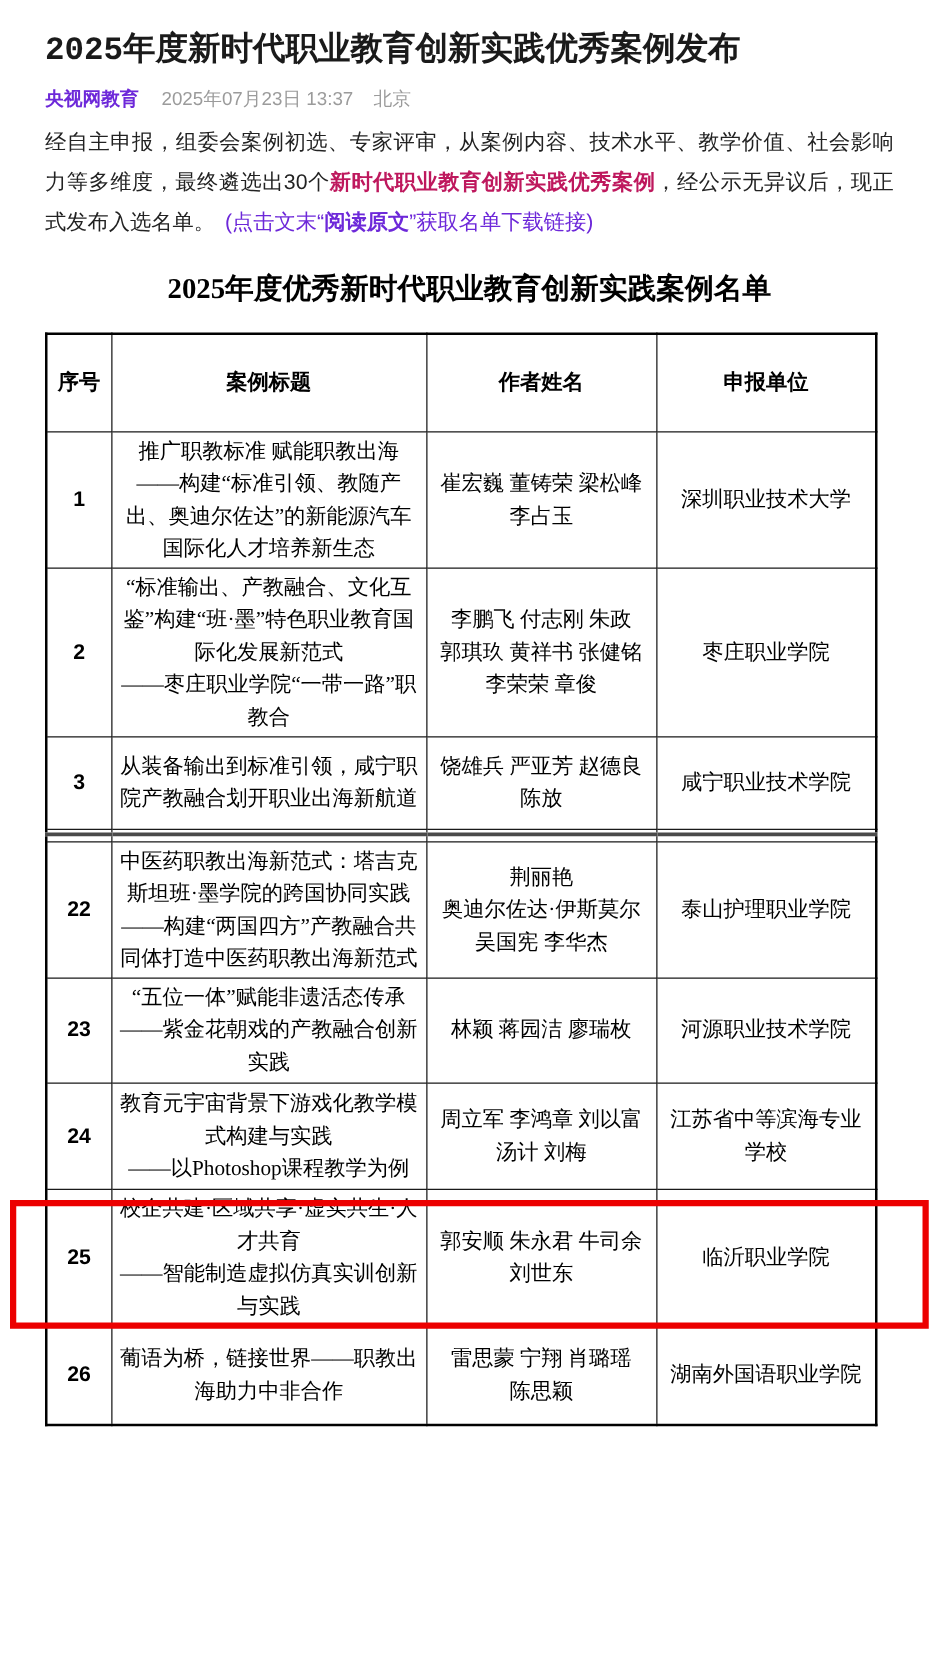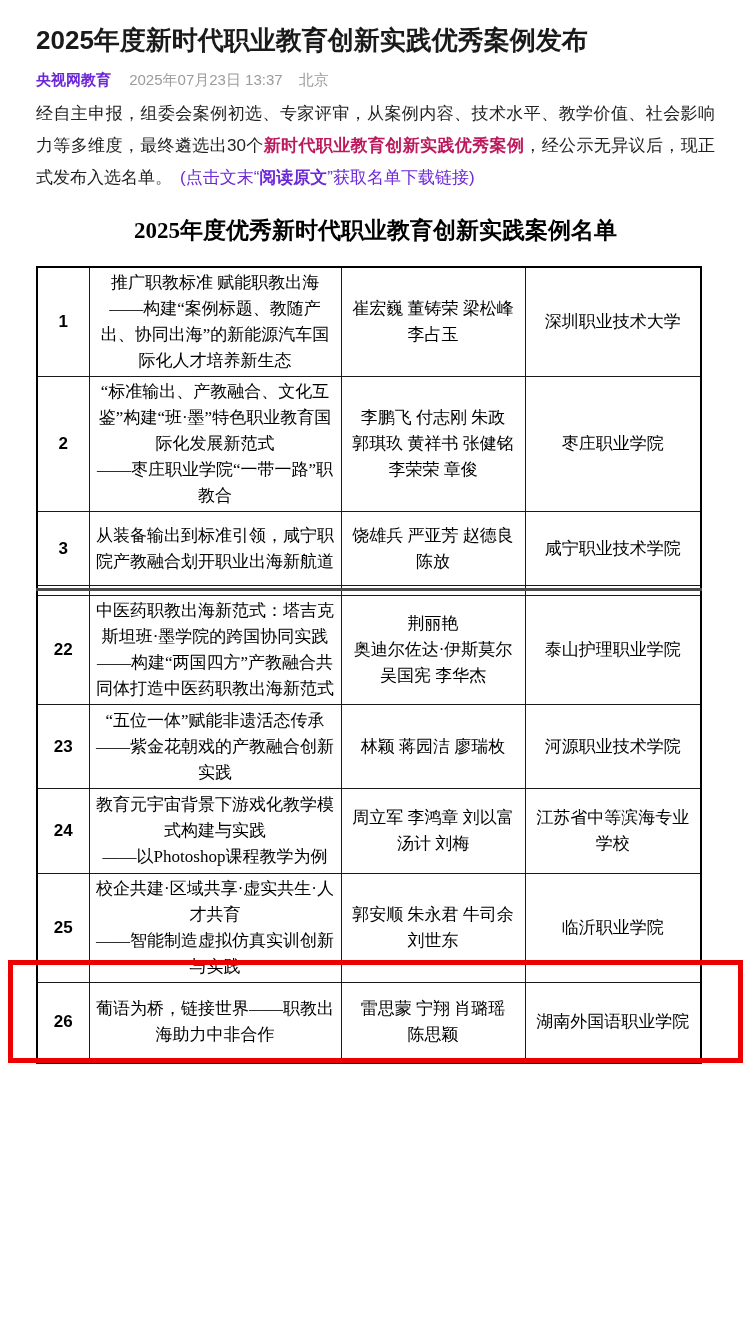--- a/index.html
+++ b/index.html
@@ -7,21 +7,21 @@
   body {
     width: 751px; height: 1337px; overflow: hidden;
     background: #ffffff;
     font-family: "Liberation Sans", "DejaVu Sans", sans-serif;
     color: #222;
   }
   .page { position: relative; width: 751px; height: 1337px; }
 
   .article-title {
     margin: 22px 36px 0;
-    font-size: 26px; line-height: 36px; font-weight: 700; color: #1a1a1a;
+    font-size: 26px; line-height: 36px; font-weight: 700; color: #1a1a1a; font-family: Liberation Mono, monospace;
   }
   .meta { margin: 12px 36px 0; font-size: 15px; line-height: 20px; }
   .meta .source { color: #6d28d9; font-weight: 600; }
   .meta .date { color: #9b9b9b; margin-left: 14px; }
   .meta .loc  { color: #9b9b9b; margin-left: 12px; }
 
   .body-text {
     margin: 38px 36px 0; font-size: 17px; line-height: 32px;
     text-align: justify; color: #222;
   }
@@ -103,25 +103,31 @@
   <div class="table-title">2025年度优秀新时代职业教育创新实践案例名单</div>
 
   <table class="cases">
     <colgroup>
       <col class="col-no">
         <col class="col-title">
         <col class="col-auth">
         <col class="col-unit">
     </colgroup>
     <tbody>
+      <tr class="head">
+        <td>序号</td>
+        <td>案例标题</td>
+        <td>作者姓名</td>
+        <td>申报单位</td>
+      </tr>
 
       <tr class="r1">
         <td class="c-no">1</td>
         <td class="c-title">推广职教标准 赋能职教出海
-——构建“案例标题、教随产出、协同出海”的新能源汽车国际化人才培养新生态</td>
+——构建“标准引领、教随产出、奥迪尔佐达”的新能源汽车国际化人才培养新生态</td>
         <td class="c-authors">崔宏巍 董铸荣 梁松峰
 李占玉</td>
         <td class="c-unit">深圳职业技术大学</td>
       </tr>
 
       <tr class="r2">
         <td class="c-no">2</td>
         <td class="c-title">“标准输出、产教融合、文化互鉴”构建“班·墨”特色职业教育国际化发展新范式
 ——枣庄职业学院“一带一路”职教合</td>
         <td class="c-authors">李鹏飞 付志刚 朱政

